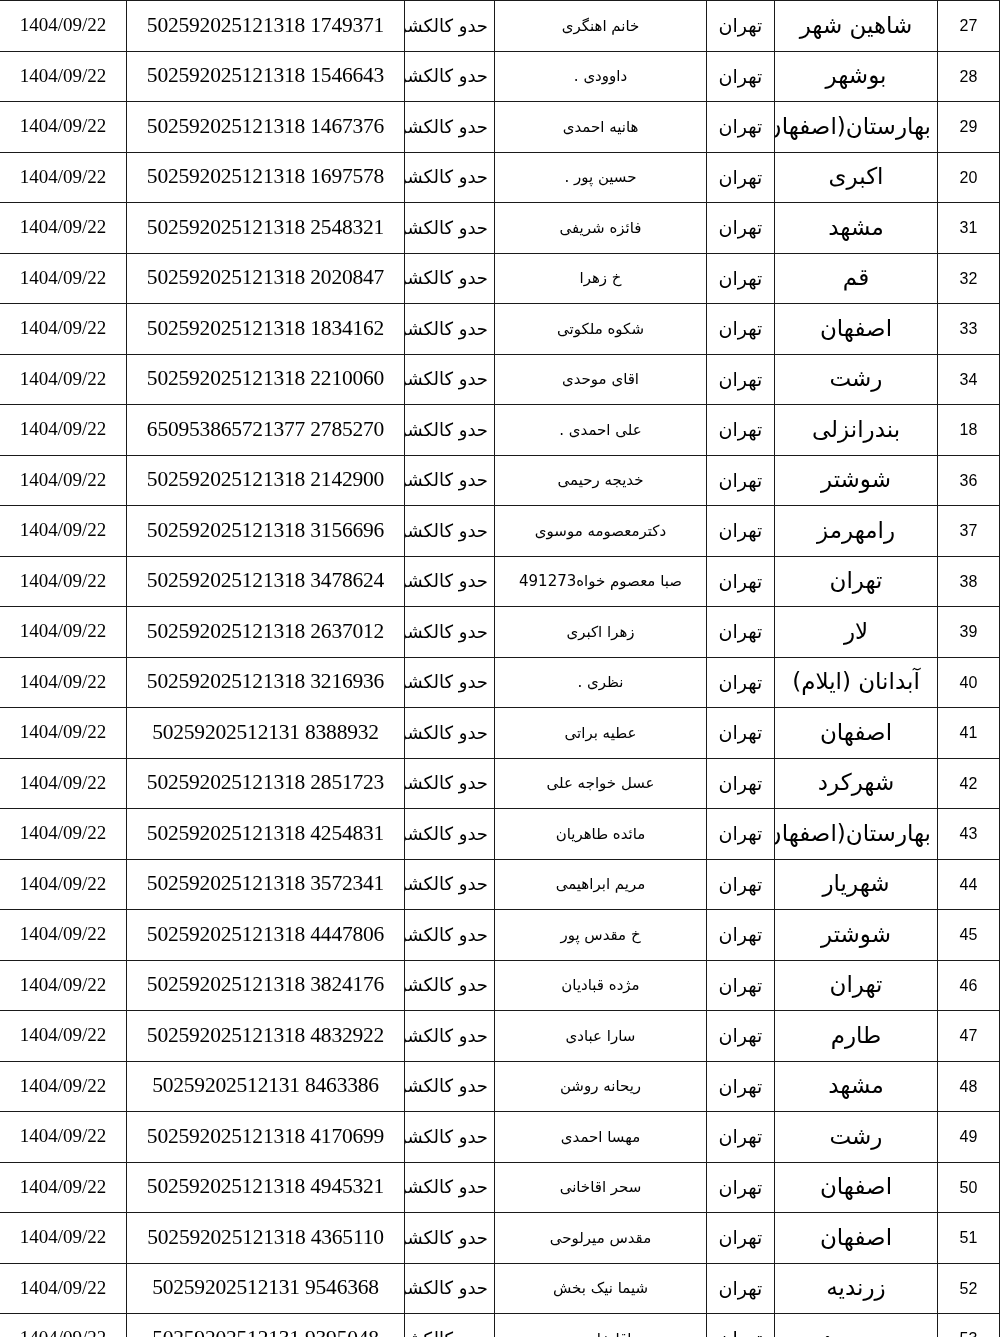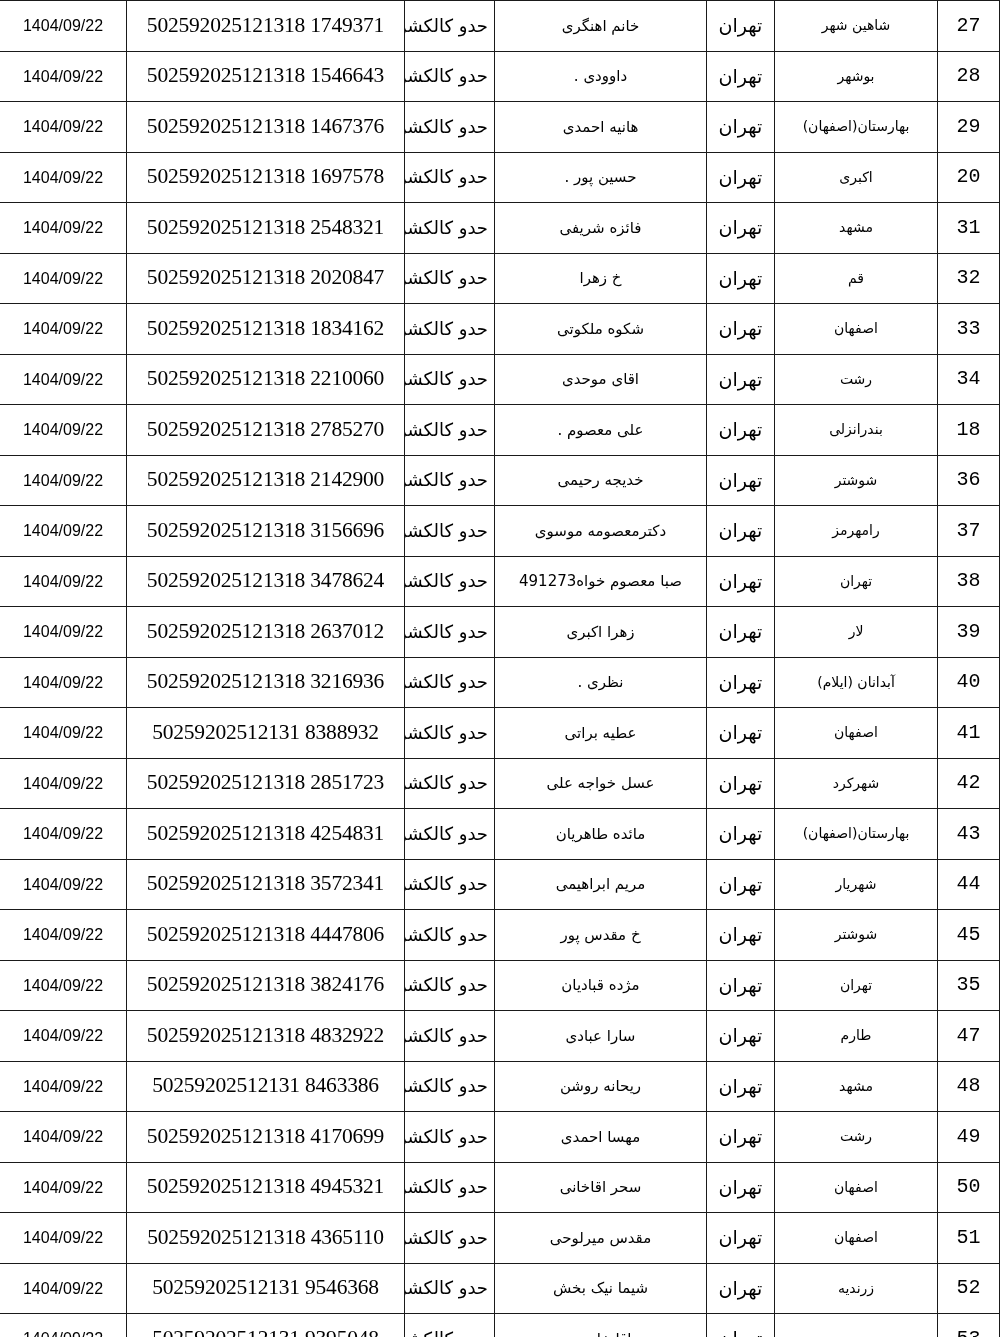--- a/index.html
+++ b/index.html
@@ -37,46 +37,46 @@
   
   col.c-row     { width: 62px;  }
   col.c-dest    { width: 163px; }
   col.c-origin  { width: 68px;  }
   col.c-name    { width: 212px; }
   col.c-service { width: 90px;  }
   col.c-track   { width: 278px; }
   col.c-date    { width: 127px; }
 
   .cell-row {
-    font-family: Liberation Mono, monospace;
-    font-size: 20px;
+    font-family: Liberation Sans, sans-serif;
+    font-size: 16px;
     direction: ltr;
     margin-top: 43px;
   }
   .cell-dest {
-    font-size: 14px;
+    font-size: 23px;
   }
   .cell-origin {
     font-size: 19px;
   }
   .cell-name {
     font-size: 15px;
   }
   .cell-service {
     font-size: 18px;
   }
   .cell-track {
     font-family: Liberation Serif, serif;
     font-size: 21.5px;
     direction: ltr;
     letter-spacing: -0.2px;
   }
   .cell-date {
-    font-family: Liberation Sans, sans-serif;
-    font-size: 16px;
+    font-family: Liberation Serif, serif;
+    font-size: 19px;
     direction: ltr;
   }
 </style>
 </head>
 <body>
 
 <table class="manifest-table">
   <colgroup>
     <col class="c-row">
     <col class="c-dest">
@@ -156,23 +156,23 @@
         <td class="cell-origin">تهران</td>
         <td class="cell-name">اقای موحدی</td>
         <td class="cell-service">حدو کالکشن</td>
         <td class="cell-track">502592025121318 2210060</td>
         <td class="cell-date">1404/09/22</td>
       </tr>
       <tr>
         <td class="cell-row">18</td>
         <td class="cell-dest">بندرانزلی</td>
         <td class="cell-origin">تهران</td>
-        <td class="cell-name">علی معصوم .</td>
-        <td class="cell-service">حدو کالکشن</td>
-        <td class="cell-track">502592025121318 2785270</td>
+        <td class="cell-name">علی احمدی .</td>
+        <td class="cell-service">حدو کالکشن</td>
+        <td class="cell-track">650953865721377 2785270</td>
         <td class="cell-date">1404/09/22</td>
       </tr>
       <tr>
         <td class="cell-row">36</td>
         <td class="cell-dest">شوشتر</td>
         <td class="cell-origin">تهران</td>
         <td class="cell-name">خدیجه رحیمی</td>
         <td class="cell-service">حدو کالکشن</td>
         <td class="cell-track">502592025121318 2142900</td>
         <td class="cell-date">1404/09/22</td>
@@ -252,21 +252,21 @@
       <tr>
         <td class="cell-row">45</td>
         <td class="cell-dest">شوشتر</td>
         <td class="cell-origin">تهران</td>
         <td class="cell-name">خ مقدس پور</td>
         <td class="cell-service">حدو کالکشن</td>
         <td class="cell-track">502592025121318 4447806</td>
         <td class="cell-date">1404/09/22</td>
       </tr>
       <tr>
-        <td class="cell-row">35</td>
+        <td class="cell-row">46</td>
         <td class="cell-dest">تهران</td>
         <td class="cell-origin">تهران</td>
         <td class="cell-name">مژده  قبادیان</td>
         <td class="cell-service">حدو کالکشن</td>
         <td class="cell-track">502592025121318 3824176</td>
         <td class="cell-date">1404/09/22</td>
       </tr>
       <tr>
         <td class="cell-row">47</td>
         <td class="cell-dest">طارم</td>

